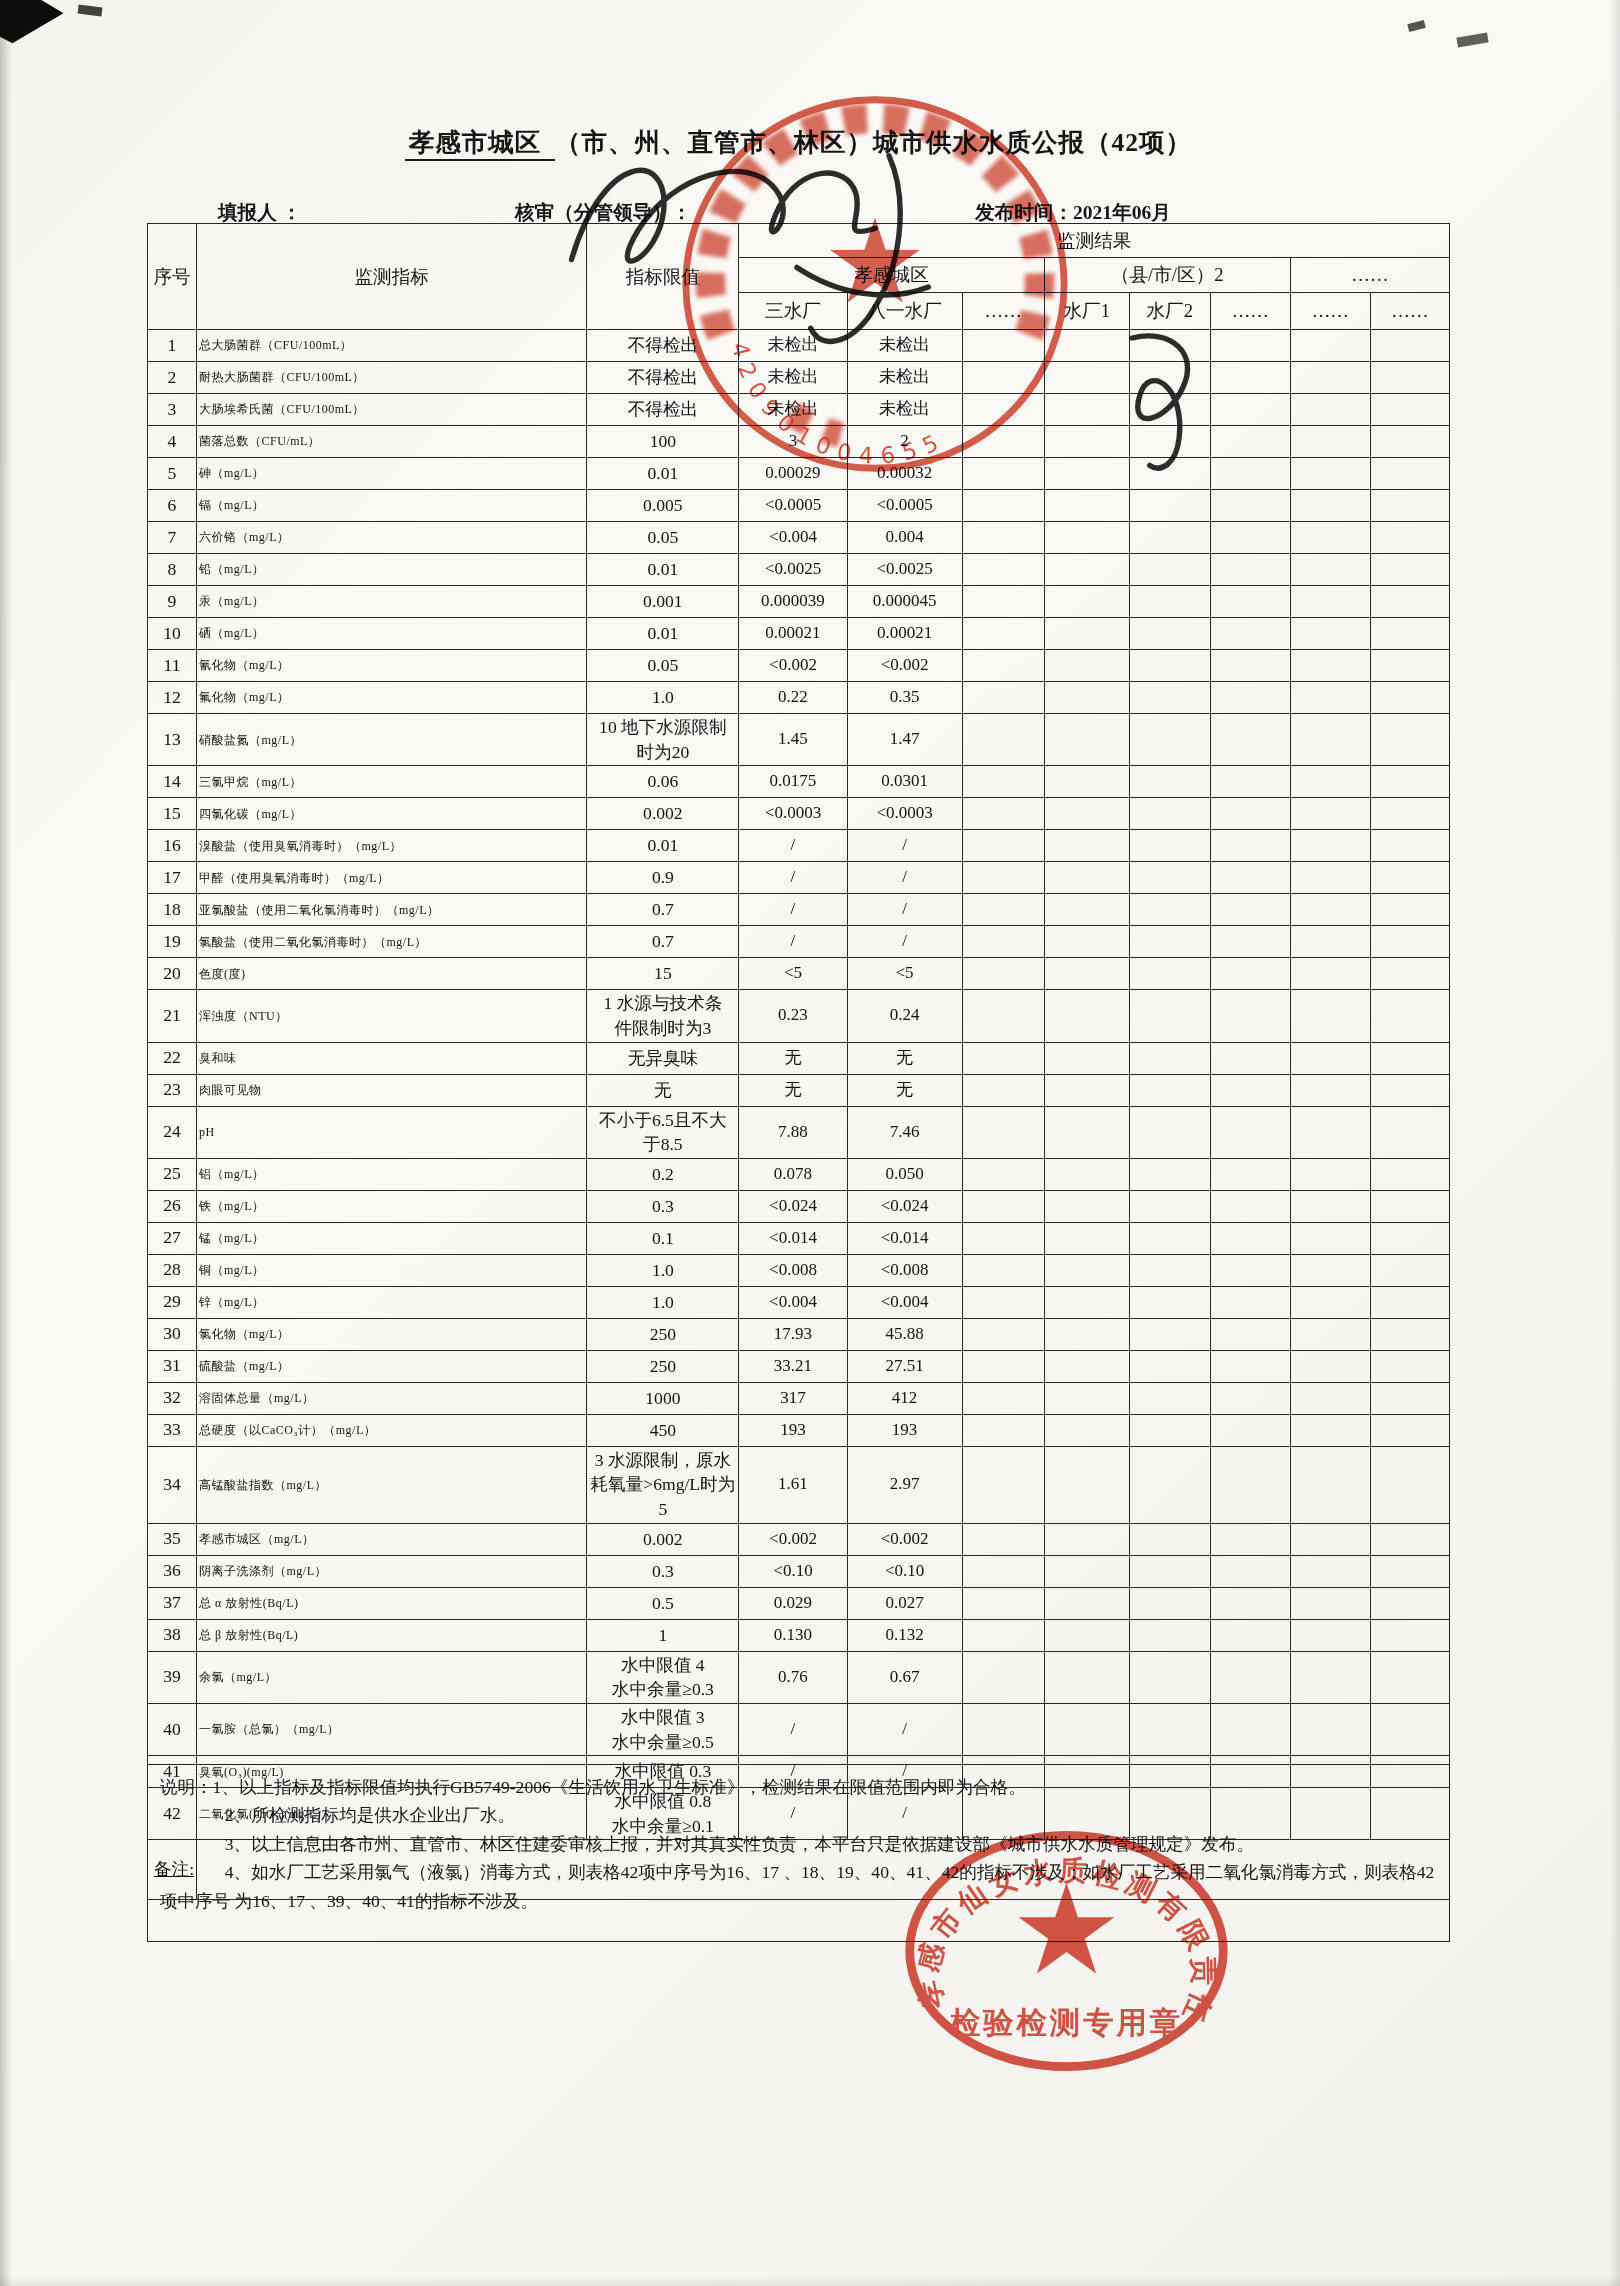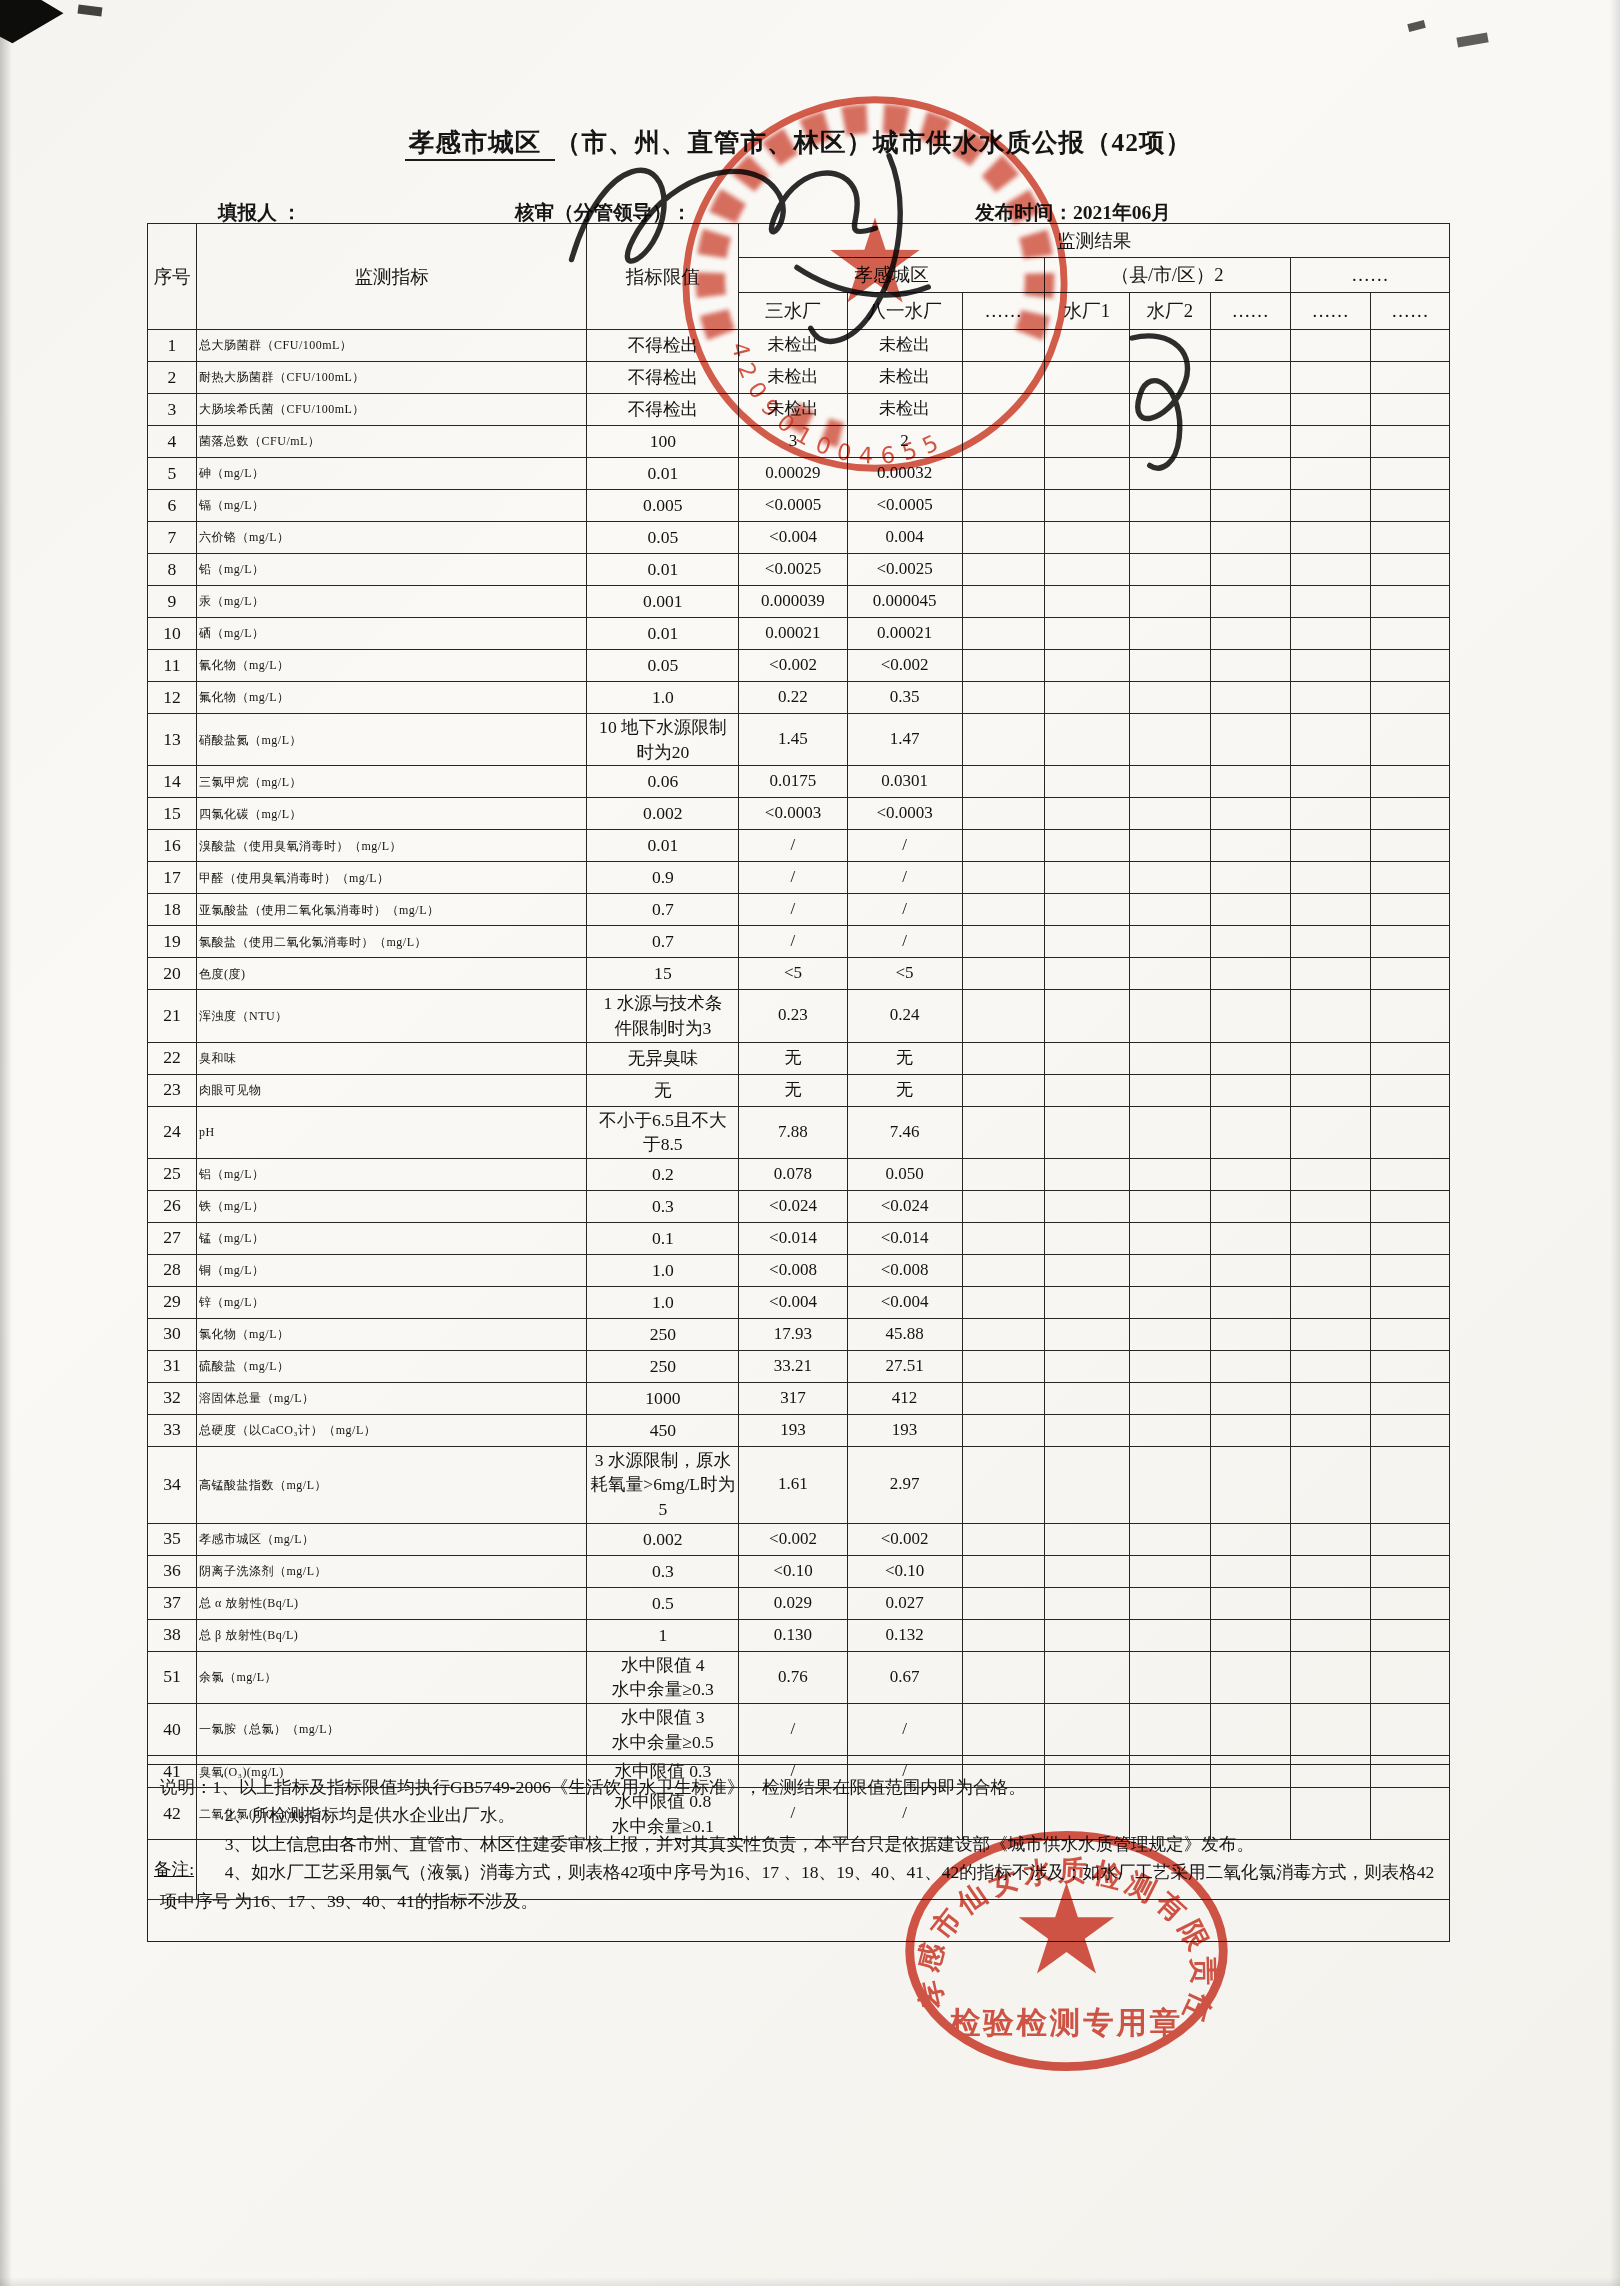--- a/index.html
+++ b/index.html
@@ -607,21 +607,21 @@
     <td class="c-val">0.130</td>
     <td class="c-val">0.132</td>
     <td class="c-empty"></td>
     <td class="c-empty"></td>
     <td class="c-empty"></td>
     <td class="c-empty"></td>
     <td class="c-empty"></td>
     <td class="c-empty"></td>
   </tr>
         <tr>
-    <td class="c-no">51</td>
+    <td class="c-no">39</td>
     <td class="c-name">余氯（mg/L）</td>
     <td class="c-limit">水中限值 4
 水中余量≥0.3</td>
     <td class="c-val">0.76</td>
     <td class="c-val">0.67</td>
     <td class="c-empty"></td>
     <td class="c-empty"></td>
     <td class="c-empty"></td>
     <td class="c-empty"></td>
     <td class="c-empty"></td>

